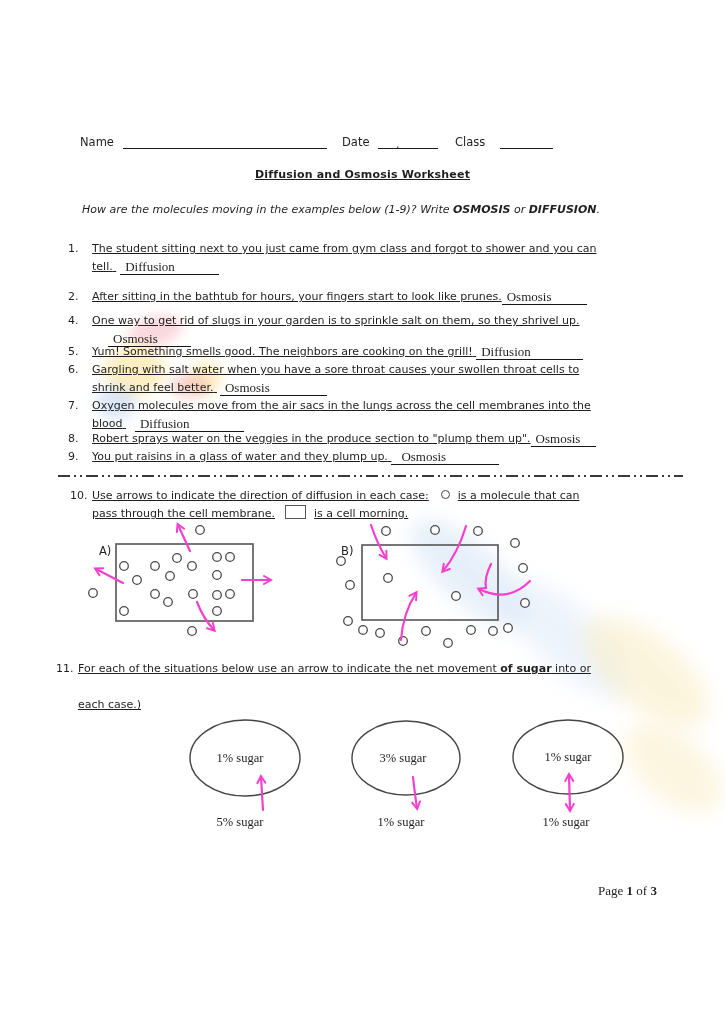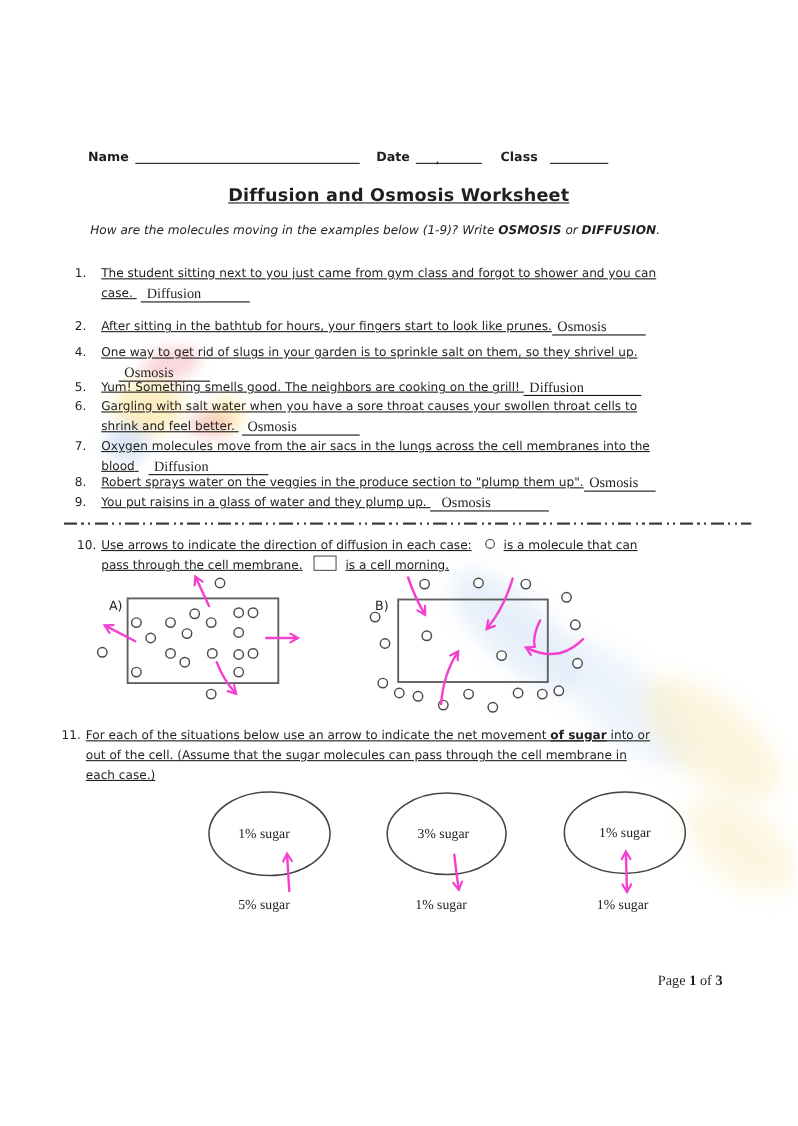--- a/index.html
+++ b/index.html
@@ -3,27 +3,27 @@
 <meta charset="utf-8">
 <style>
   html,body { margin:0; padding:0; background:#ffffff; }
   .page {
     position:relative; width:725px; height:1024px; background:#ffffff;
     font-family:"DejaVu Sans", sans-serif; color:#1f1f1f; overflow:hidden;
   }
   .wb { position:absolute; border-radius:50%; pointer-events:none; }
 
   
-  .hdr-label { position:absolute; font-size:11.5px;font-weight:bold; }
+  .hdr-label { position:absolute; font-size:11.5px; }
   .hline { position:absolute; border-bottom:1.4px solid #1a1a1a; height:13px; }
   .date-comma { position:absolute; font-size:11px; }
 
   .title {
     position:absolute; left:0; top:168px; width:725px; text-align:center;
-    font-size:16px; font-weight:bold; text-decoration:underline; letter-spacing:.2px;
+    font-size:11px; font-weight:bold; text-decoration:underline; letter-spacing:.2px;
   }
   .instr { position:absolute; left:82px; top:203px; font-size:11px; font-style:italic; white-space:nowrap; }
   .instr b { font-weight:bold; }
 
   .q { position:absolute; left:68px; width:640px; font-size:11px; line-height:18px; white-space:nowrap;text-decoration:underline; }
   .qn { display:inline-block; width:24px; }
   .ln2 { margin-left:24px; }
   .ln2b { margin-left:40px; }
   .ans {
     font-family:"Liberation Serif", serif; font-size:13px; line-height:13px;
@@ -80,21 +80,21 @@
   <span class="hline" style="left:500px;top:135px;width:53px;"></span>
 
   <div class="title">Diffusion and Osmosis Worksheet</div>
 
   <div class="instr">
     <span>How are the molecules moving in the examples below (1-9)?  Write </span><b>OSMOSIS</b><span> or </span><b>DIFFUSION</b><span>.</span>
   </div>
 
   <div class="q" style="top:240px;">
     <span class="qn">1.</span><span>The student sitting next to you just came from gym class and forgot to shower and you can</span><br>
-    <span class="ln2">case.</span>
+    <span class="ln2">tell.</span>
     <span class="ans" style="width:92px;margin-left:4px;">Diffusion</span>
   </div>
 
   <div class="q" style="top:288px;">
     <span class="qn">2.</span><span>After sitting in the bathtub for hours, your fingers start to look like prunes.</span><span class="ans" style="width:78px;">Osmosis</span>
   </div>
 
 
   <div class="q" style="top:312px;">
     <span class="qn">4.</span><span>One way to get rid of slugs in your garden is to sprinkle salt on them, so they shrivel up.</span><br>
@@ -208,21 +208,21 @@
       <path class="parrow" d="M38,7 Q44,25 53,40" marker-end="url(#mB)"></path>
       <path class="parrow" d="M133,8 Q125,35 110,53" marker-end="url(#mB)"></path>
       <path class="parrow" d="M197,63 C180,80 162,79 146,71" marker-end="url(#mB)"></path>
       <path class="parrow" d="M158,46 Q151,60 153,70"></path>
       <path class="parrow" d="M68,122 Q70,95 83,75" marker-end="url(#mB)"></path>
     </g>
   </svg>
 
   <div class="q" style="top:660px;left:56px;">
     <span class="qn" style="width:22px;">11.</span><span>For each of the situations below use an arrow to indicate the net movement </span><b style="text-decoration:underline;">of sugar</b><span> into or</span><br>
-    <span class="ln2" style="margin-left:22px;">out of the cell.  (Assume that the sugar molecules can pass through the cell membrane in</span><br>
+    <br>
     <span class="ln2" style="margin-left:22px;">each case.)</span>
   </div>
 
   <svg width="470" height="130" viewBox="0 0 470 130" style="left:170px;top:705px;">
     <defs>
       <marker id="mC" viewBox="0 0 12 12" markerWidth="12" markerHeight="12" refX="8" refY="6" orient="auto-start-reverse" markerUnits="userSpaceOnUse">
         <path d="M2,2 L9,6 L2,10" fill="none" stroke="#f340cf" stroke-width="2" stroke-linecap="round"></path>
       </marker>
     </defs>
 

